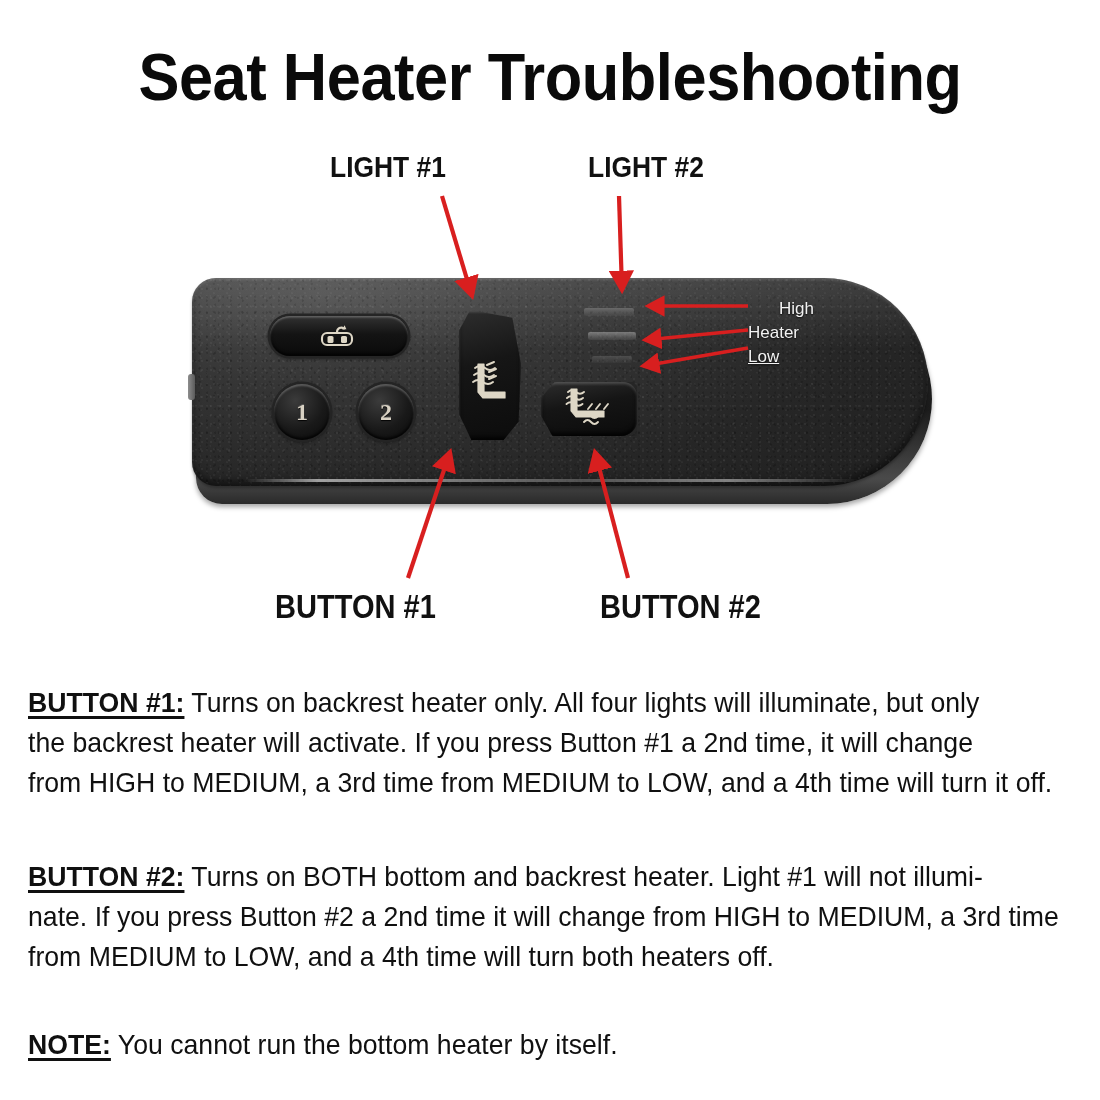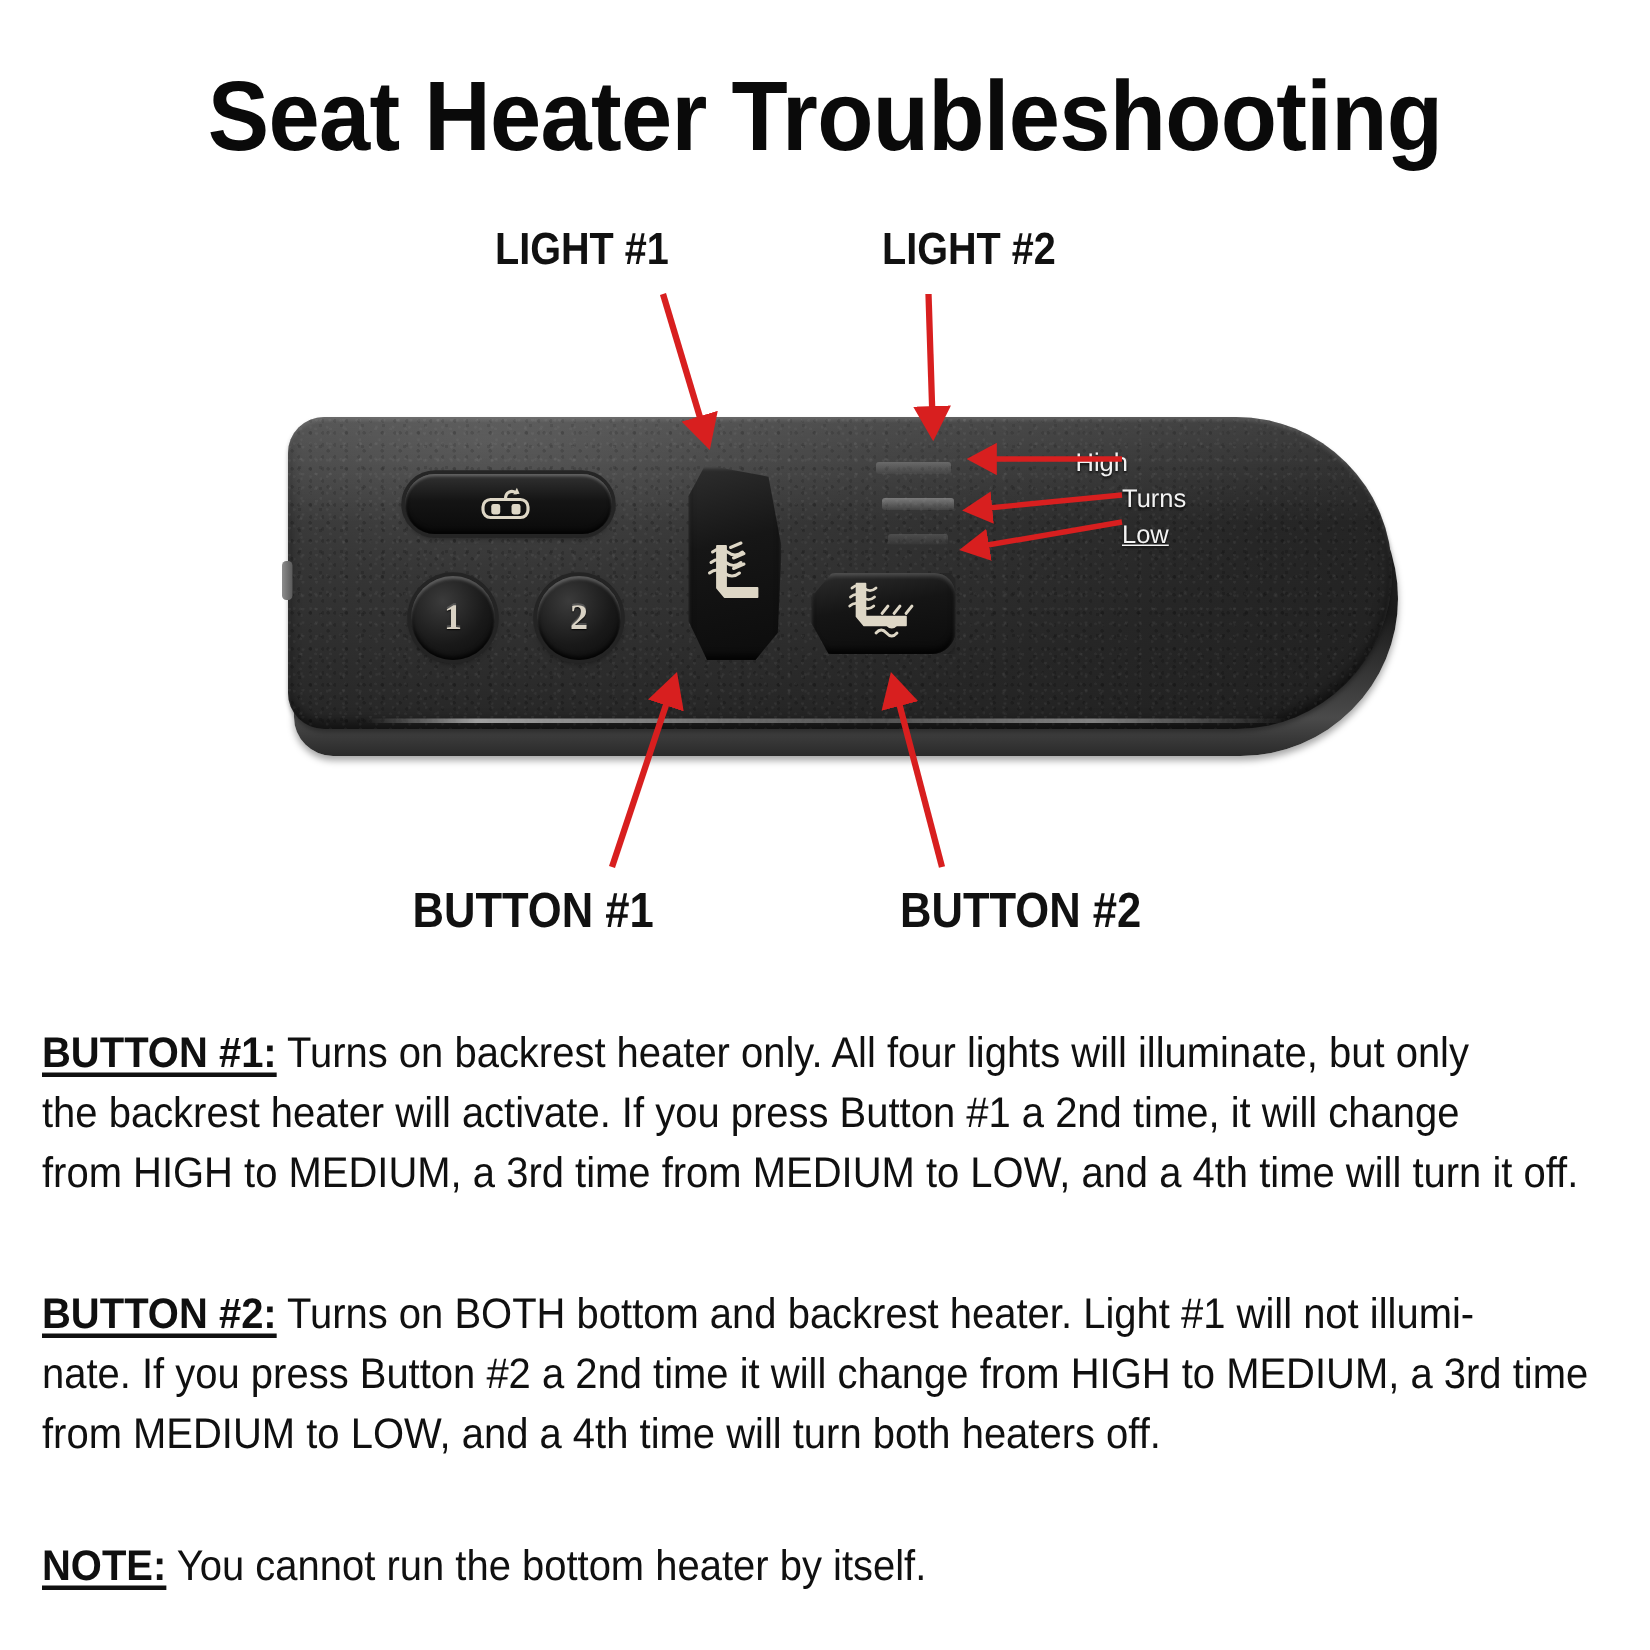--- a/index.html
+++ b/index.html
@@ -141,21 +141,21 @@
     background:linear-gradient(180deg,rgba(176,176,176,.55),rgba(105,105,105,.24));}
   #ind-low{left:400px;top:78px;width:40px;height:7px;
     background:linear-gradient(180deg,rgba(130,130,130,.35),rgba(80,80,80,.15));}
 
   
   .lvl{
     position:absolute;color:#f2f2f2;font-family:"Liberation Sans",sans-serif;
     font-size:17px;font-weight:normal;white-space:nowrap;
     text-shadow:0 1px 2px rgba(0,0,0,.9);
   }
-  #lvl-high{left:525px;top:21px;}
+  #lvl-high{left:587px;top:21px;}
   #lvl-med{left:556px;top:45px;}
   #lvl-low{left:556px;top:69px;text-decoration:underline;}
 
   
   .body-copy{
     position:absolute;left:28px;width:1046px;
     font-family:"Liberation Sans Narrow","Liberation Sans",sans-serif;
     color:#101010;font-size:28.5px;line-height:40px;
     transform:scaleX(0.935);transform-origin:0 0;
   }
@@ -239,21 +239,21 @@
             </g>
           </svg>
         </span>
       </div>
 
       <div class="ind" id="ind-high"></div>
       <div class="ind" id="ind-med"></div>
       <div class="ind" id="ind-low"></div>
 
       <div class="lvl" id="lvl-high">High</div>
-      <div class="lvl" id="lvl-med">Turns</div>
+      <div class="lvl" id="lvl-med">Heater</div>
       <div class="lvl" id="lvl-low">Low</div>
 
       <div class="bottom-seam"></div>
     </div>
     <div class="left-tab"></div>
   </div>
 
   <svg class="arrowlayer">
     <defs>
       <marker id="ah" markerWidth="6" markerHeight="6" refX="4.6" refY="3" orient="auto">

